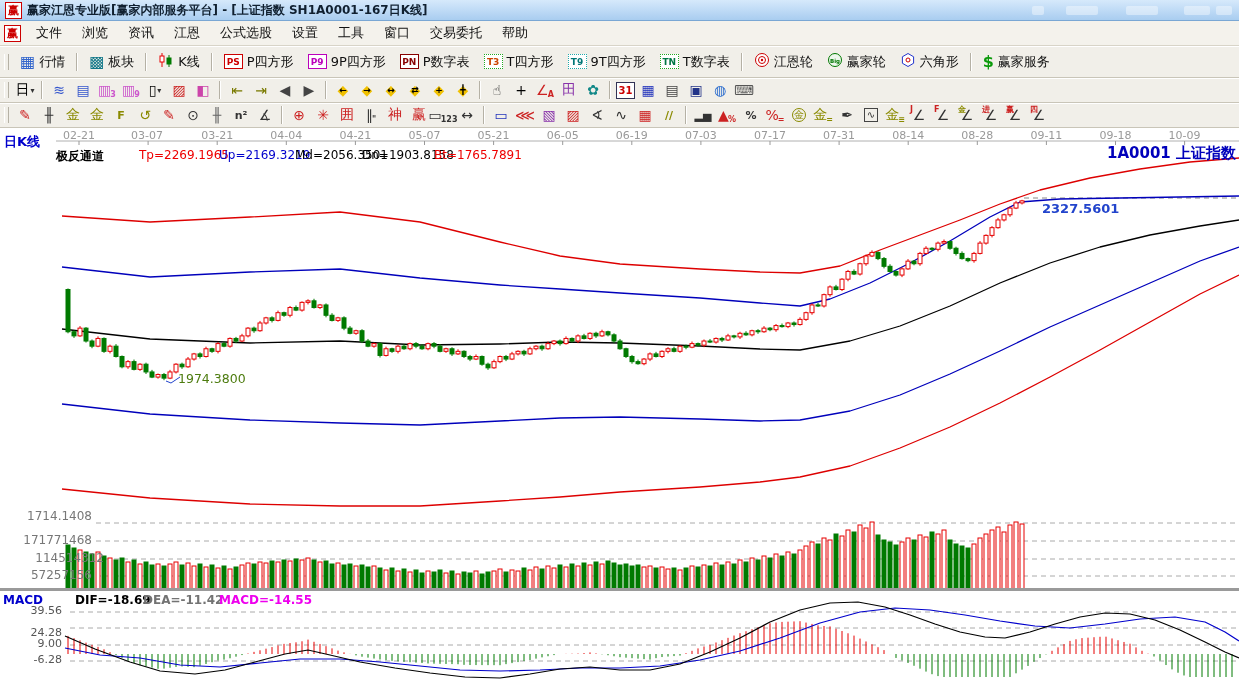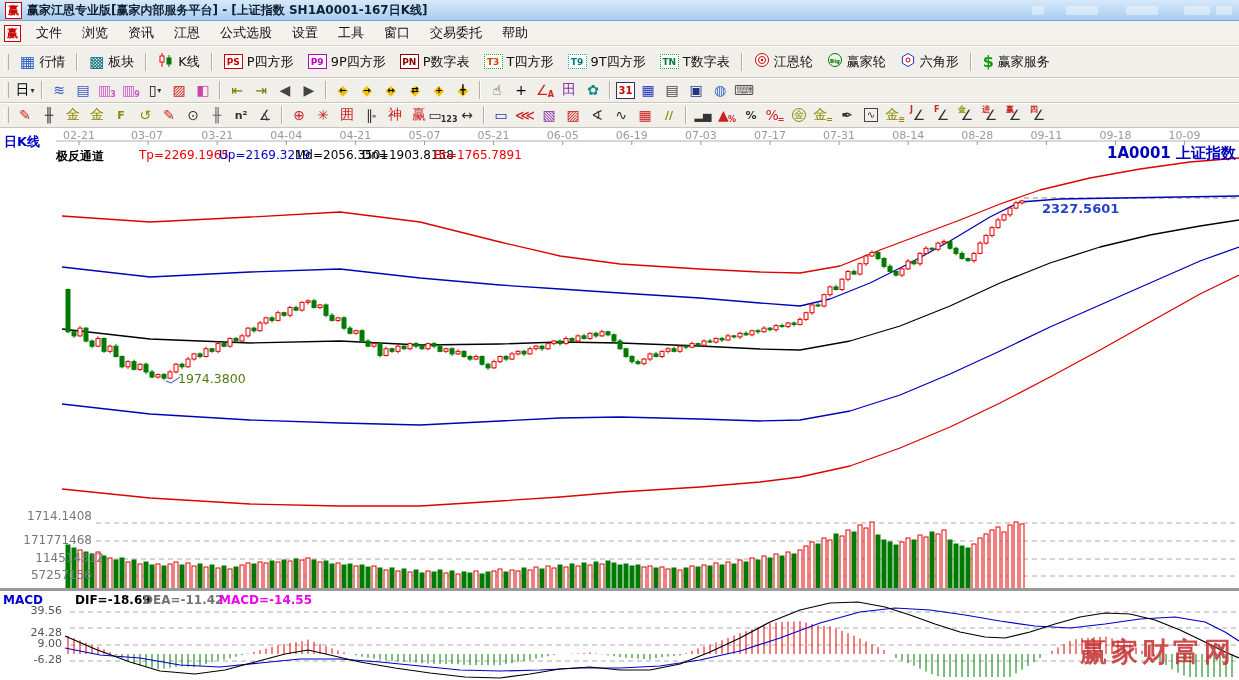--- a/index.html
+++ b/index.html
@@ -1160,14 +1160,13 @@
     <span style="left:75px;color:#000">DIF=-18.69</span>
     <span style="left:143px;color:#737373">DEA=-11.42</span>
     <span style="left:219px;color:#ee00ee">MACD=-14.55</span>
   </div>
   <div id="macd-scale">
       <span style="top: 476px; left: 0px;">39.56</span>
       <span style="top: 498px; left: 0px;">24.28</span>
       <span style="top: 509px; left: 0px;">9.00</span>
       <span style="top: 525px; left: 0px;">-6.28</span>
     </div>
-  <div class="lbl watermark">赢家财富网</div>
 </div>
 
 </body></html>

